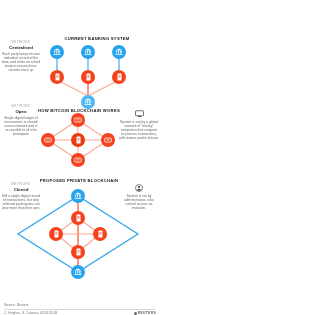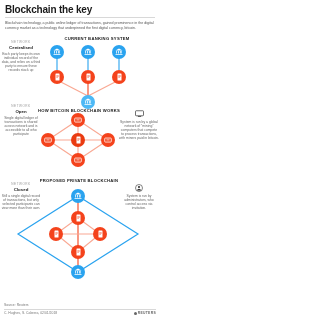--- a/index.html
+++ b/index.html
@@ -69,25 +69,20 @@
     display:flex; align-items:center; gap:1px;
   }
   .rdot { width:3px; height:3px; border-radius:50%; background:#666; display:inline-block; }
   .foot-row { display:flex; justify-content:space-between; align-items:center; padding-right:4px; }
 </style>
 </head>
 <body>
 
 <div class="page">
 
-  <div>
-    <div class="title">Blockchain the key</div>
-    <div class="rule"></div>
-    <div class="intro">Blockchain technology, a public online ledger of transactions, gained prominence in the digital currency market as a technology that underpinned the first digital currency, bitcoin.</div>
-  </div>
 
   <div class="section" style="position:absolute; left:0; top:36px; width:160px; height:72px;">
 
     <div class="sec-head" style="position:absolute; left:42px; top:0; width:110px;">CURRENT BANKING SYSTEM</div>
 
     <div class="note note-left" style="position:absolute; left:1px; top:4px;">
       <div class="note-kicker">NETWORK</div>
       <div class="note-title">Centralised</div>
       <div class="note-body">Each party keeps its own individual record of the data, and relies on a third party to ensure these records stack up</div>
     </div>

